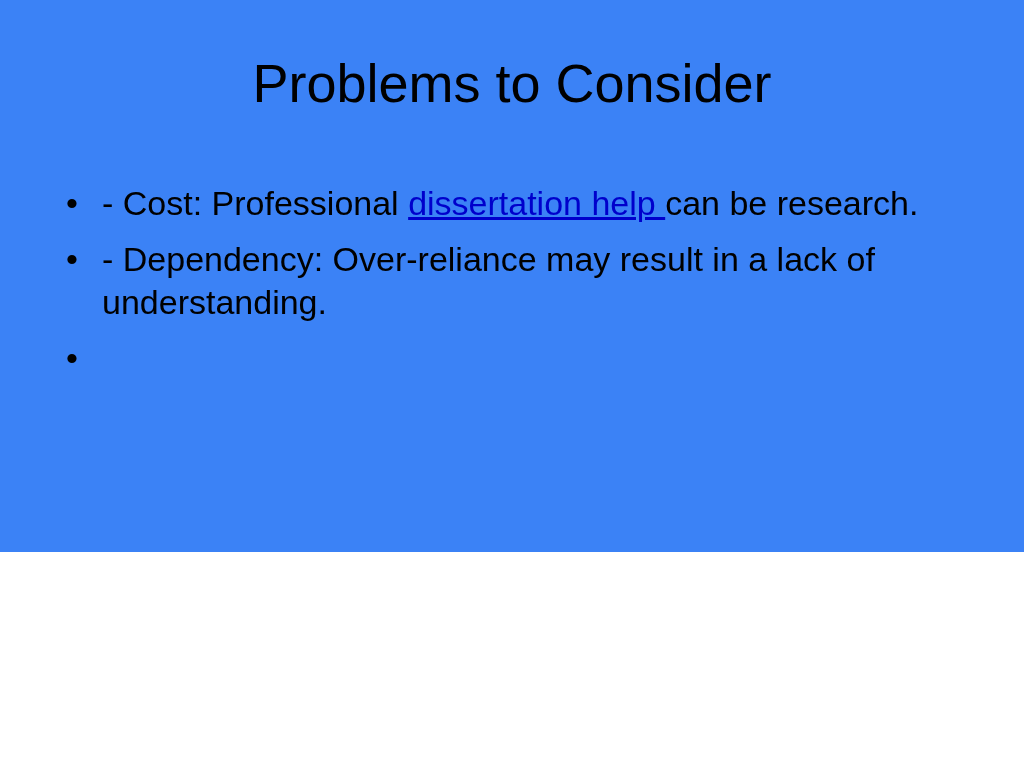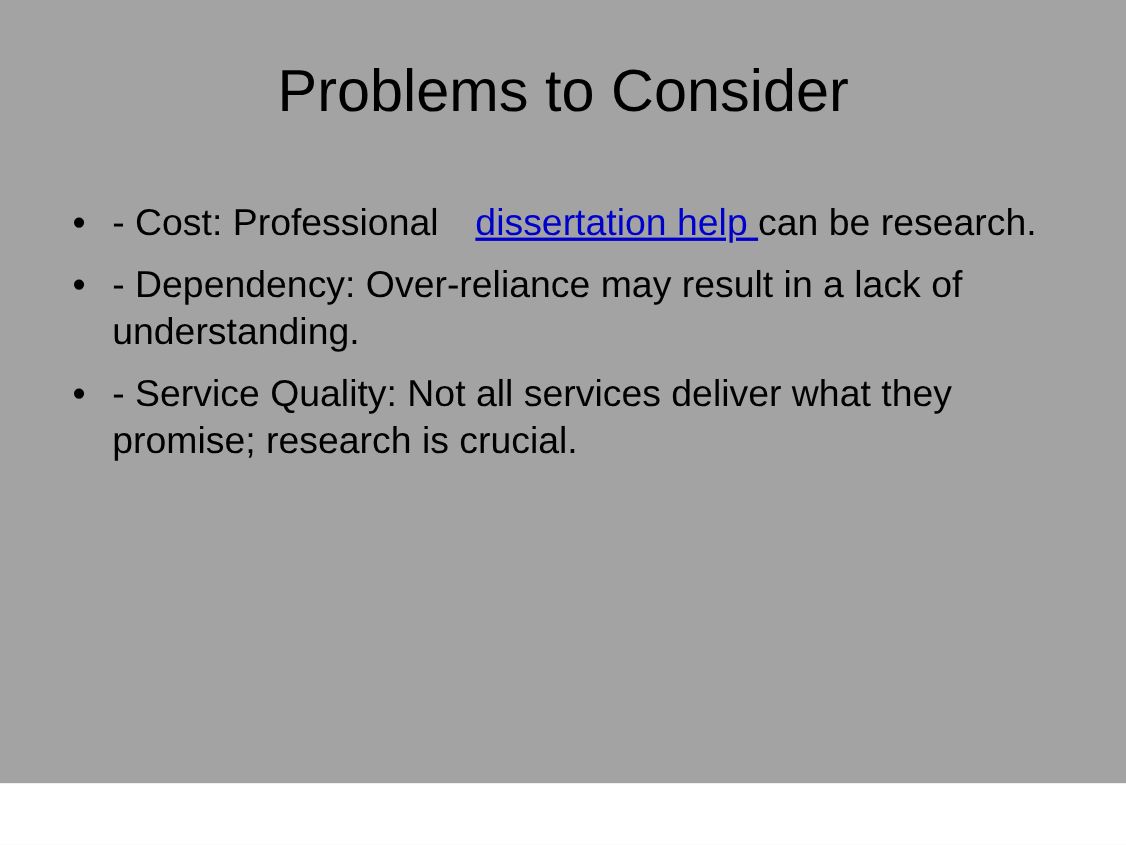--- a/index.html
+++ b/index.html
@@ -10,22 +10,22 @@
   body {
     width: 1024px;
     height: 768px;
     overflow: hidden;
     font-family: "Liberation Sans", sans-serif;
     color: #000000;
   }
   .slide {
     position: relative;
     width: 1024px;
-    height: 712px;
-    background: #a3a3a3;
+    height: 552px;
+    background: #3b82f6;
     box-sizing: border-box;
   }
   .slide-title {
     position: absolute;
     top: 52px;
     left: 60px;
     width: 904px;
     text-align: center;
     font-size: 54px;
     line-height: 1.15;
@@ -54,21 +54,20 @@
     position: absolute;
     left: 14px;
     top: 0px;
     font-size: 34px;
     line-height: 1.28;
     color: #000000;
   }
   .link {
     color: #0000cc;
     text-decoration: underline;
-    margin-left: 24px;
   }
 </style>
 </head>
 <body>
 
 <div class="slide">
 
   <div class="slide-title">Problems to Consider</div>
 
   <ul class="body-list">
@@ -78,18 +77,17 @@
       <span>- Cost: Professional </span><a class="link" href="#">dissertation help </a><span>can be research.</span>
     </li>
 
     <li class="bullet-item">
       <span class="bullet-dot">•</span>
       <span>- Dependency: Over-reliance may result in a lack of understanding.</span>
     </li>
 
     <li class="bullet-item">
       <span class="bullet-dot">•</span>
-      <span>- Service Quality: Not all services deliver what they promise; research is crucial.</span>
     </li>
 
   </ul>
 
 </div>
 
 </body></html>

